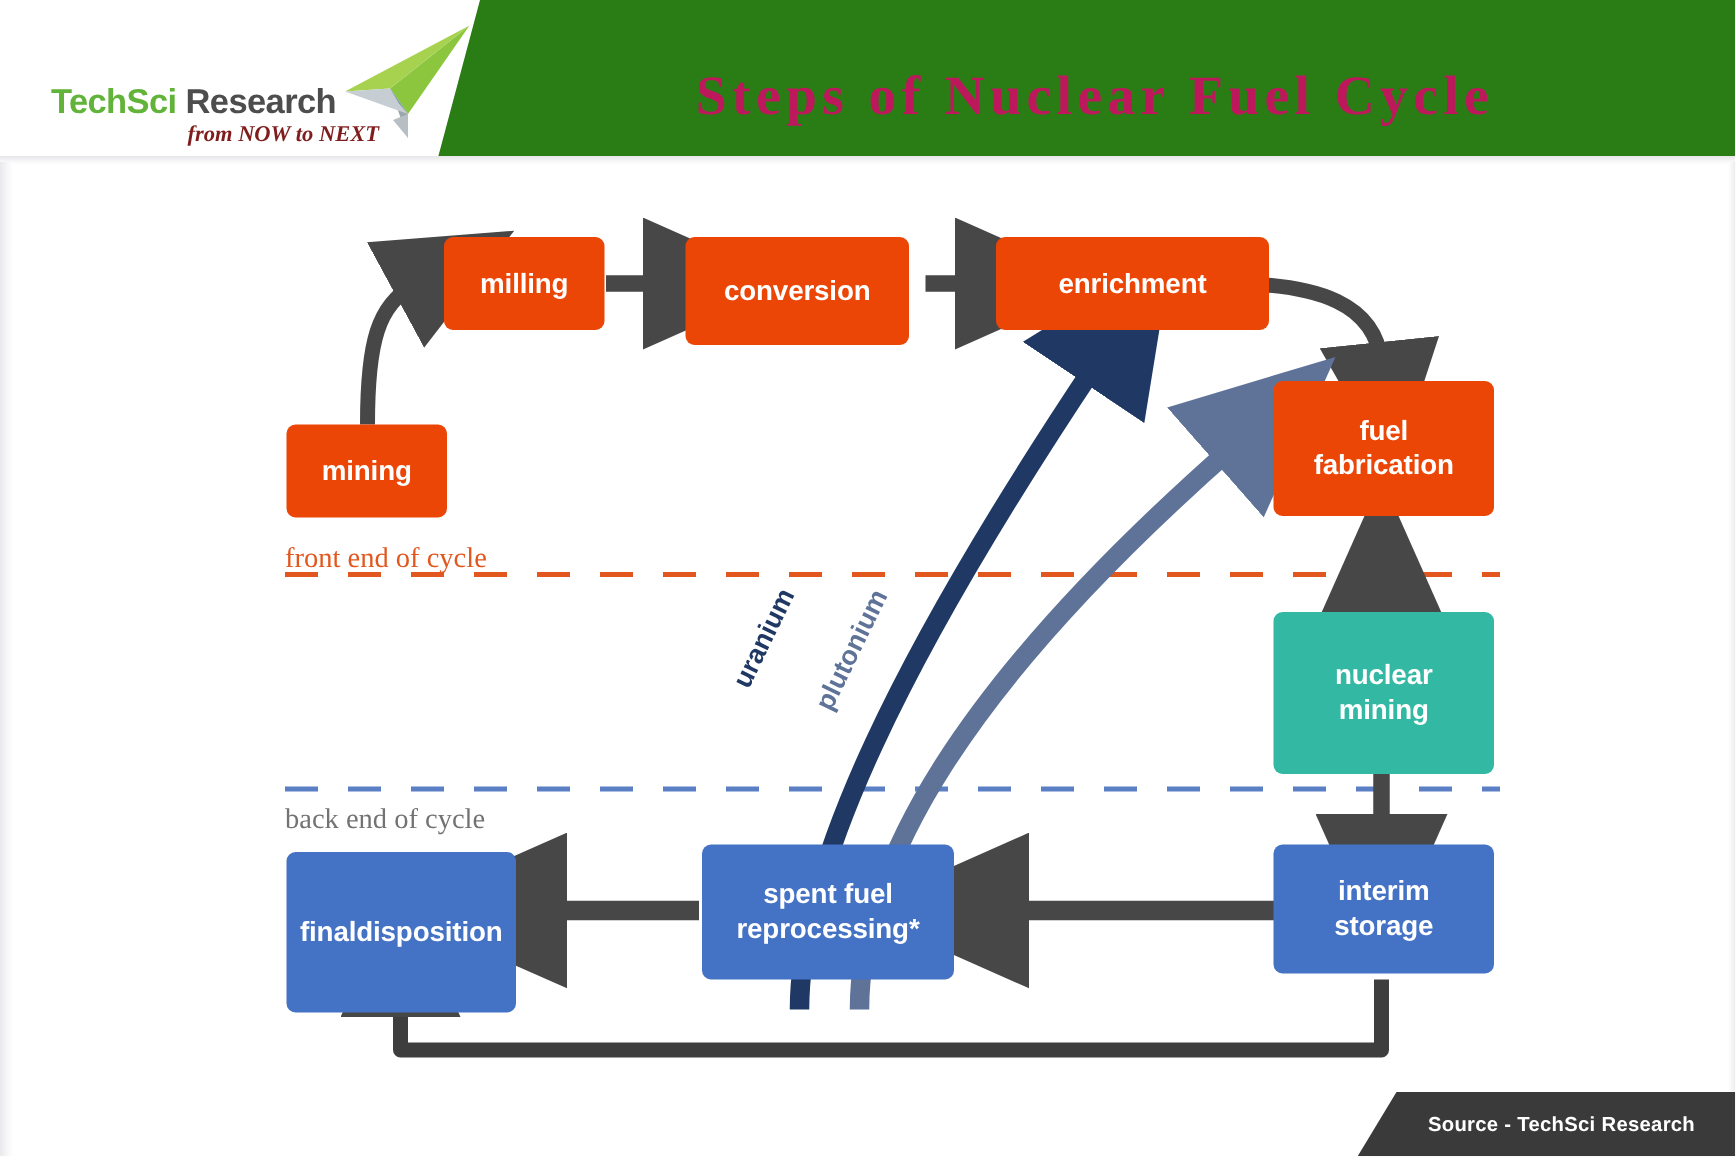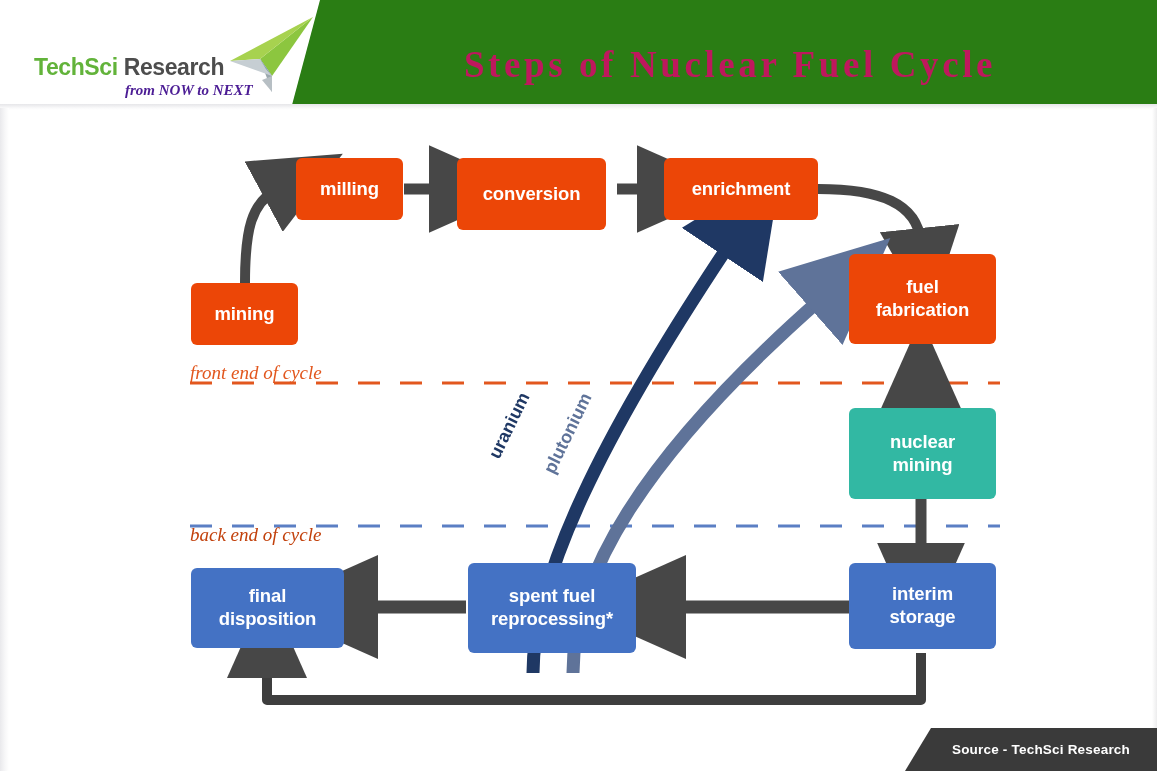--- a/index.html
+++ b/index.html
@@ -34,41 +34,41 @@
 
   
   .logo{position:absolute;left:30px;top:14px;width:265px;height:82px;}
   .logo-text{position:absolute;left:4px;top:40px;white-space:nowrap;
       font-family:"Liberation Sans",sans-serif;font-weight:bold;font-size:23px;
       letter-spacing:-0.4px;}
   .logo-techsci{color:#62b33a;}
   .logo-research{color:#4d4d4d;}
   .logo-tag{position:absolute;left:95px;top:68px;white-space:nowrap;
       font-family:"Liberation Serif",serif;font-style:italic;font-weight:bold;
-      font-size:15px;color:#4c1d95;}
+      font-size:15px;color:#7f1d1d;}
   .logo-swoosh{position:absolute;left:170px;top:0;width:118px;height:80px;}
 
   
   #diagram{position:absolute;left:0;top:108px;width:1157px;height:615px;}
   .svg-layer{position:absolute;left:0;top:0;width:1157px;height:663px;}
 
   
   .node{position:absolute;border-radius:6px;display:flex;align-items:center;
       justify-content:center;text-align:center;color:#ffffff;
       font-family:"Liberation Sans",sans-serif;font-weight:bold;
       font-size:18.5px;line-height:1.22;letter-spacing:-0.1px;z-index:6;}
   .node.orange{background:#ec4607;}
   .node.teal{background:#32b8a3;}
   .node.blue{background:#4472c4;}
 
   
   .divider-label{position:absolute;z-index:7;white-space:nowrap;
-      font-family:"Liberation Serif",serif;font-style:italic;font-size:19px;}
+      font-family:"Liberation Serif",serif;font-size:19px;}
   .divider-label.front{color:#e2571e;left:190px;top:362px;}
-  .divider-label.back{color:#c2410c;left:190px;top:524px;}
+  .divider-label.back{color:#737373;left:190px;top:536px;}
 
   
   .curve-label{position:absolute;z-index:8;white-space:nowrap;
       font-family:"Liberation Sans",sans-serif;font-weight:bold;font-size:18px;}
   .curve-label.uranium{color:#1f3864;left:494px;top:447px;
       transform:rotate(-64deg);transform-origin:left center;}
   .curve-label.plutonium{color:#5f7399;left:549px;top:462px;
       transform:rotate(-64deg);transform-origin:left center;}
 
   
@@ -155,45 +155,45 @@
     </div>
 
     <div class="node orange" style="left:296px;top:50px;width:107px;height:62px;">
       <span>milling</span>
     </div>
 
     <div class="node orange" style="left:457px;top:50px;width:149px;height:72px;">
       <span>conversion</span>
     </div>
 
-    <div class="node orange" style="left:664px;top:50px;width:154px;height:62px;">
+    <div class="node orange" style="left:664px;top:50px;width:182px;height:62px;">
       <span>enrichment</span>
     </div>
 
     <div class="node orange" style="left:849px;top:146px;width:147px;height:90px;flex-direction:column;">
       <span>fuel</span>
       <span>fabrication</span>
     </div>
 
-    <div class="node teal" style="left:849px;top:300px;width:147px;height:91px;flex-direction:column;text-align:center;">
+    <div class="node teal" style="left:849px;top:300px;width:147px;height:108px;flex-direction:column;text-align:center;">
       <span>nuclear</span>
       <span>mining</span>
     </div>
 
     <div class="node blue" style="left:849px;top:455px;width:147px;height:86px;flex-direction:column;">
       <span>interim</span>
       <span>storage</span>
     </div>
 
     <div class="node blue" style="left:468px;top:455px;width:168px;height:90px;flex-direction:column;">
       <span>spent fuel</span>
       <span>reprocessing*</span>
     </div>
 
-    <div class="node blue" style="left:191px;top:460px;width:153px;height:80px;flex-direction:column;">
+    <div class="node blue" style="left:191px;top:460px;width:153px;height:107px;flex-direction:row;">
       <span>final</span>
       <span>disposition</span>
     </div>
 
   </div>
 
   <div class="divider-label front">front end of cycle</div>
   <div class="divider-label back">back end of cycle</div>
 
   <div class="curve-label uranium">uranium</div>

